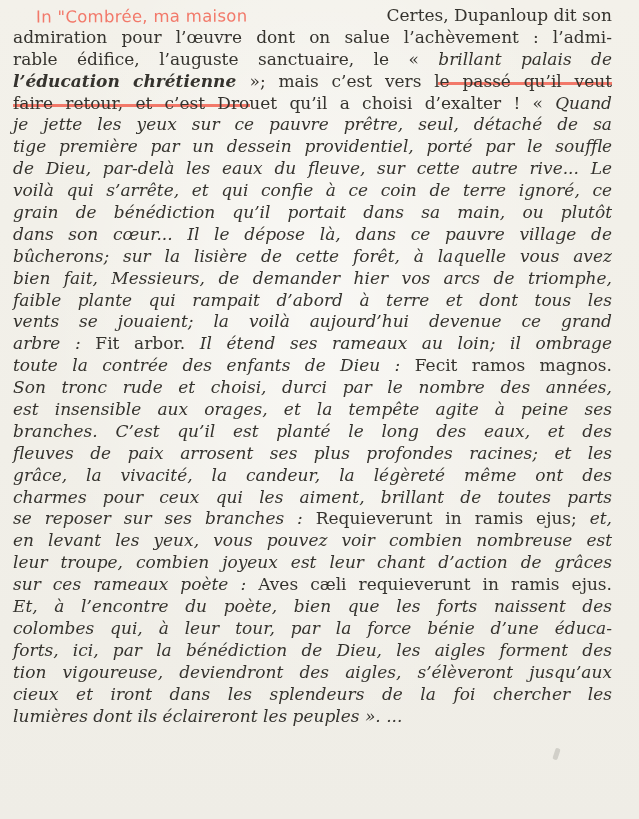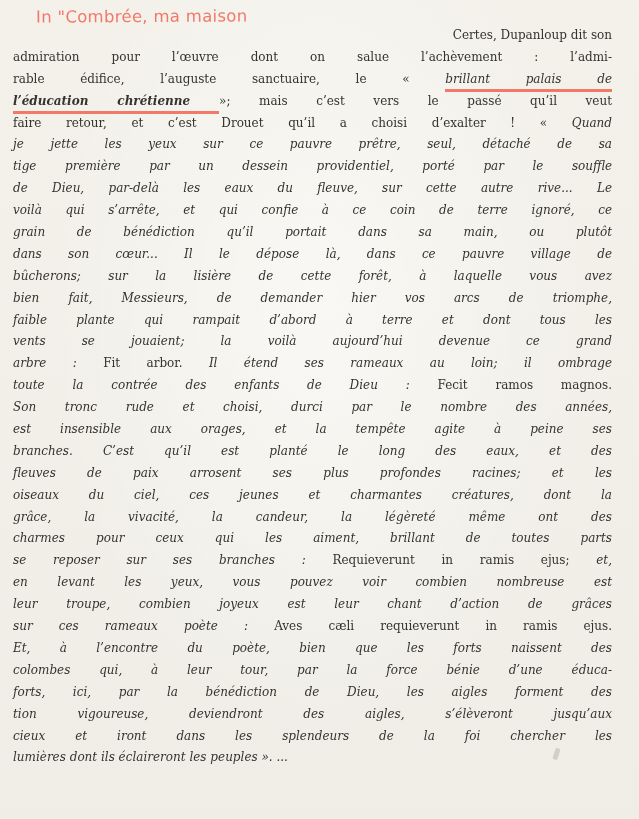--- a/index.html
+++ b/index.html
@@ -27,41 +27,40 @@
     font-size: 16.5px;
     letter-spacing: 0.3px;
     white-space: nowrap;
     transform: rotate(-0.3deg);
   }
   .textblock {
     position: absolute;
     left: 13px;
     right: 27px;
     top: 5px;
-    font-size: 12px;
+    font-size: 17px;
     line-height: 21.9px;
-    margin-top: 20px;
   }
   .line {
     text-align: justify;
     text-align-last: justify;
     height: 21.9px;
     white-space: normal;
   }
   .line.align-right {
     text-align-last: right;
   }
   .line.align-left {
     text-align-last: left;
   }
   .it { font-style: italic; }
   .rm { font-style: normal; }
   .ul {
     border-bottom: 3px solid;
-    padding-bottom: 3px;
+    padding-bottom: 13px;
   }
   
   .smudge {
     position: absolute;
     left: 554px;
     top: 748px;
     width: 5px;
     height: 12px;
     background: rgba(120,118,110,0.25);
     border-radius: 2px;
@@ -89,21 +88,20 @@
       <div class="line"><span class="it">bûcherons; sur la lisière de cette forêt, à laquelle vous avez</span></div>
       <div class="line"><span class="it">bien fait, Messieurs, de demander hier vos arcs de triomphe,</span></div>
       <div class="line"><span class="it">faible plante qui rampait d’abord à terre et dont tous les</span></div>
       <div class="line"><span class="it">vents se jouaient; la voilà aujourd’hui devenue ce grand</span></div>
       <div class="line"><span class="it">arbre : </span><span class="rm">Fit arbor. </span><span class="it">Il étend ses rameaux au loin; il ombrage</span></div>
       <div class="line"><span class="it">toute la contrée des enfants de Dieu : </span><span class="rm">Fecit ramos magnos.</span></div>
       <div class="line"><span class="it">Son tronc rude et choisi, durci par le nombre des années,</span></div>
       <div class="line"><span class="it">est insensible aux orages, et la tempête agite à peine ses</span></div>
       <div class="line"><span class="it">branches. C’est qu’il est planté le long des eaux, et des</span></div>
       <div class="line"><span class="it">fleuves de paix arrosent ses plus profondes racines; et les</span></div>
-      <div class="line"><span class="it">oiseaux du ciel, ces jeunes et charmantes créatures, dont la</span></div>
       <div class="line"><span class="it">grâce, la vivacité, la candeur, la légèreté même ont des</span></div>
       <div class="line"><span class="it">charmes pour ceux qui les aiment, brillant de toutes parts</span></div>
       <div class="line"><span class="it">se reposer sur ses branches : </span><span class="rm">Requieverunt in ramis ejus; </span><span class="it">et,</span></div>
       <div class="line"><span class="it">en levant les yeux, vous pouvez voir combien nombreuse est</span></div>
       <div class="line"><span class="it">leur troupe, combien joyeux est leur chant d’action de grâces</span></div>
       <div class="line"><span class="it">sur ces rameaux poète : </span><span class="rm">Aves cæli requieverunt in ramis ejus.</span></div>
       <div class="line"><span class="it">Et, à l’encontre du poète, bien que les forts naissent des</span></div>
       <div class="line"><span class="it">colombes qui, à leur tour, par la force bénie d’une éduca-</span></div>
       <div class="line"><span class="it">forts, ici, par la bénédiction de Dieu, les aigles forment des</span></div>
       <div class="line"><span class="it">tion vigoureuse, deviendront des aigles, s’élèveront jusqu’aux</span></div>

